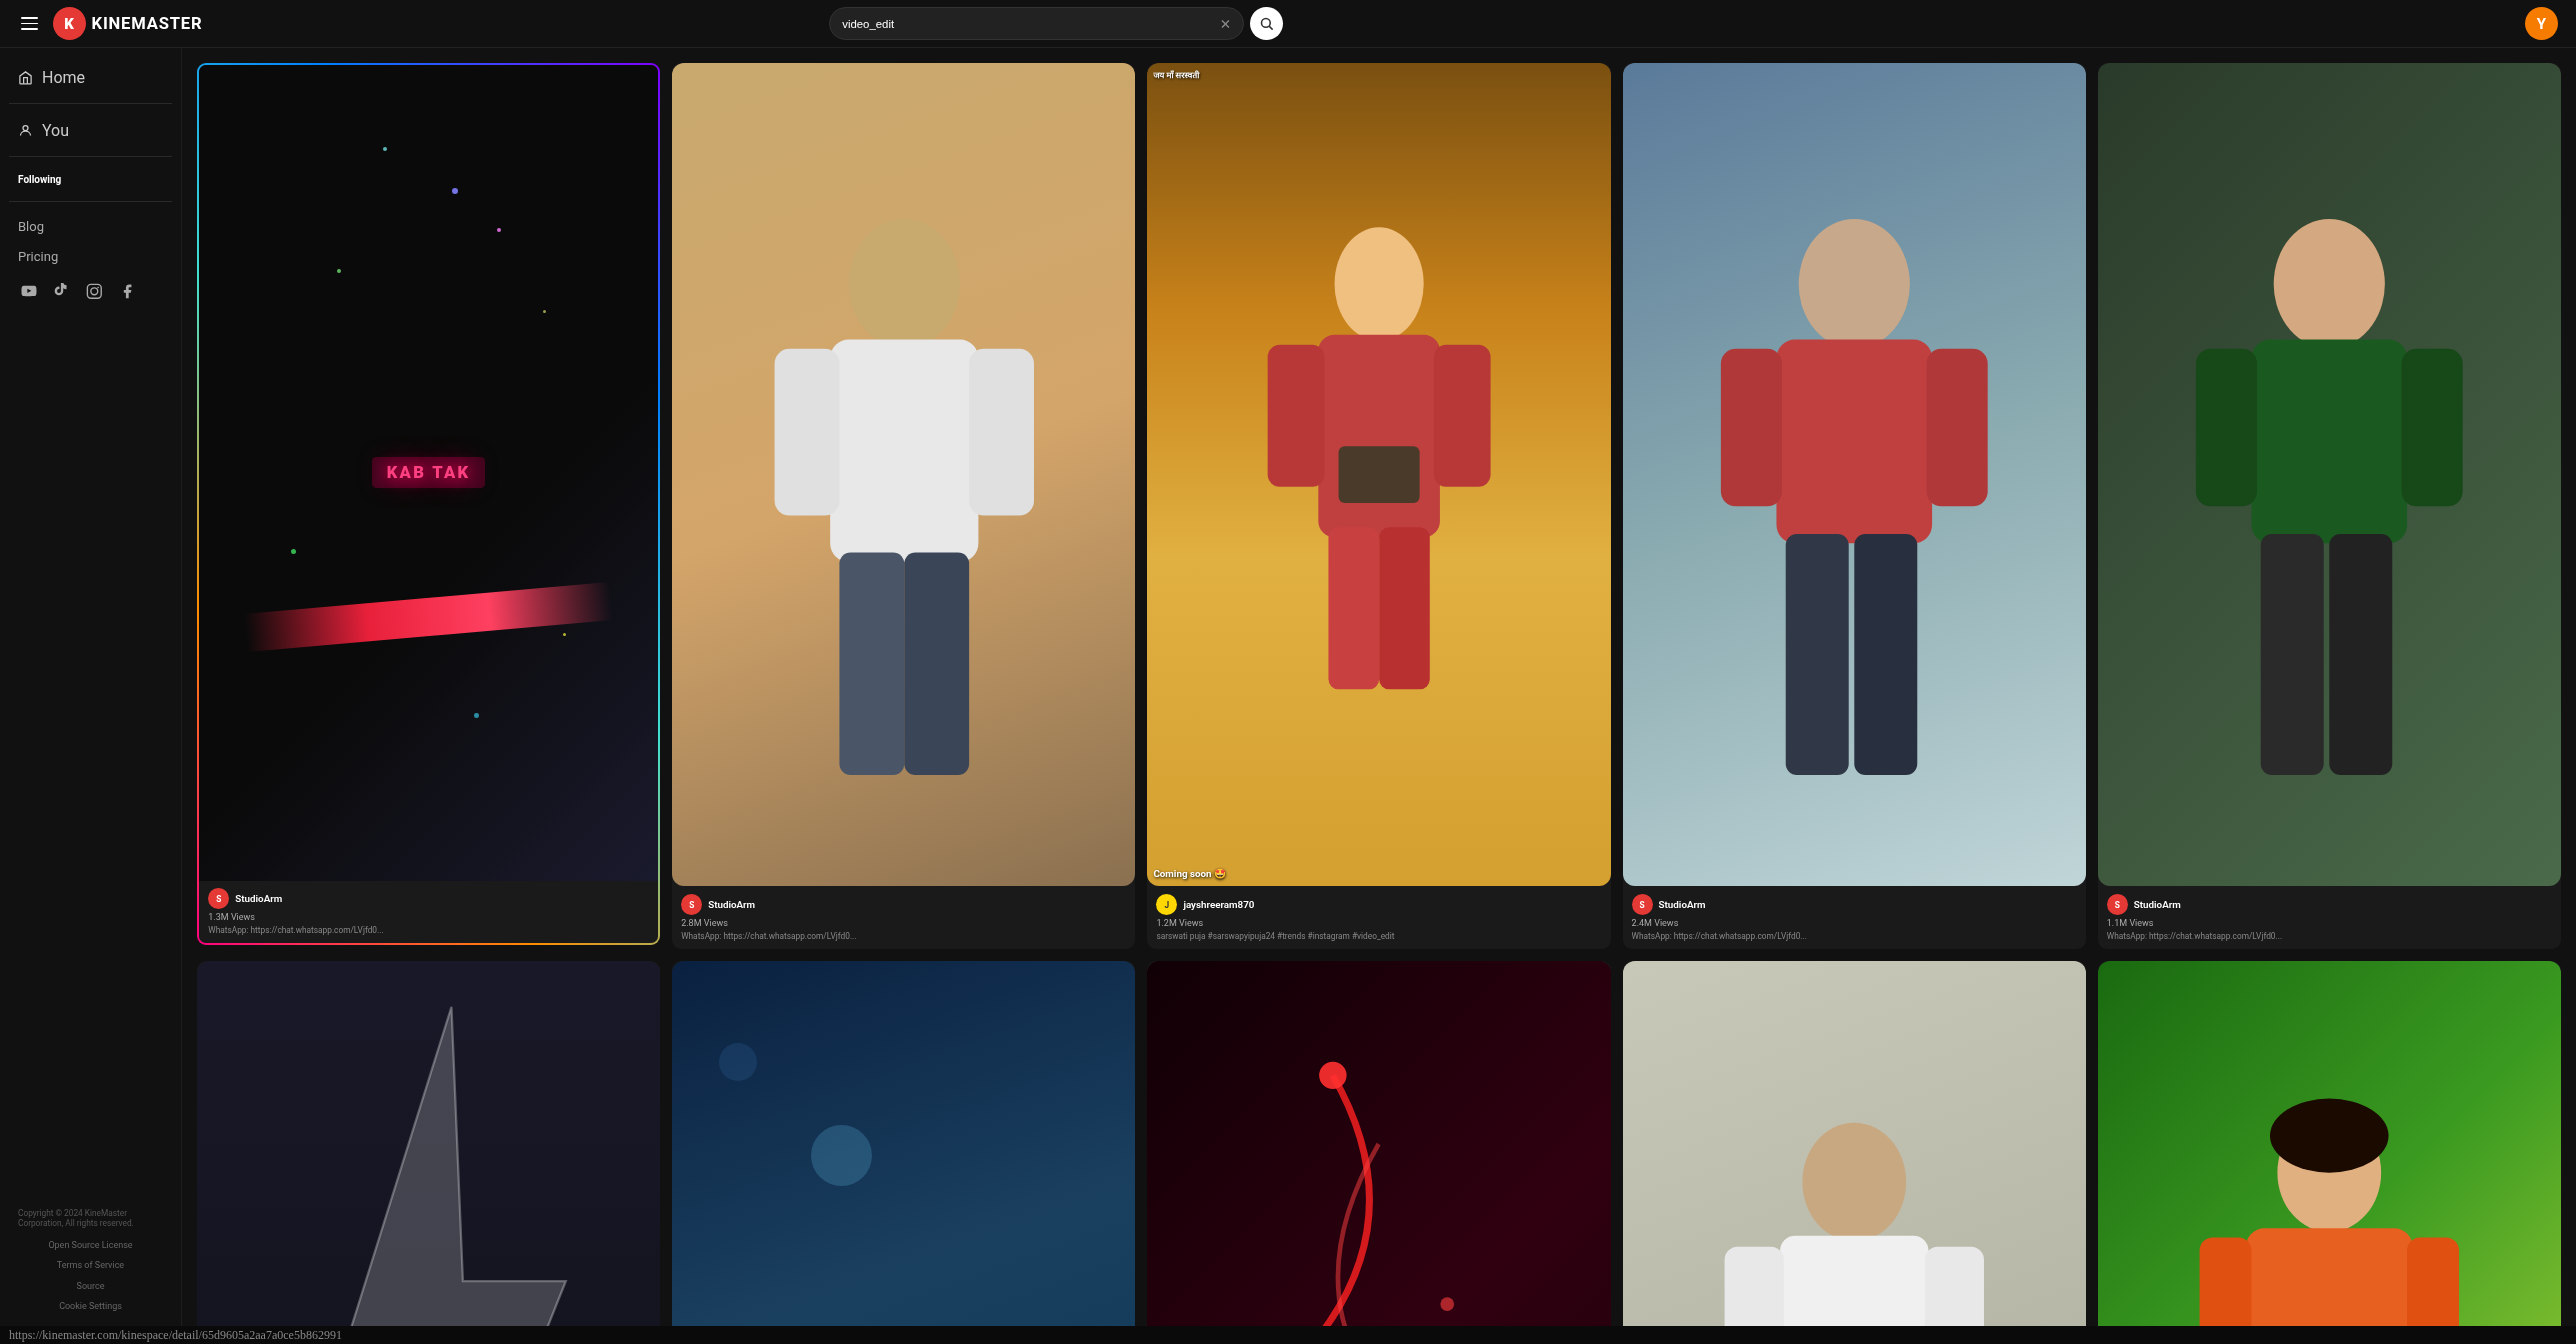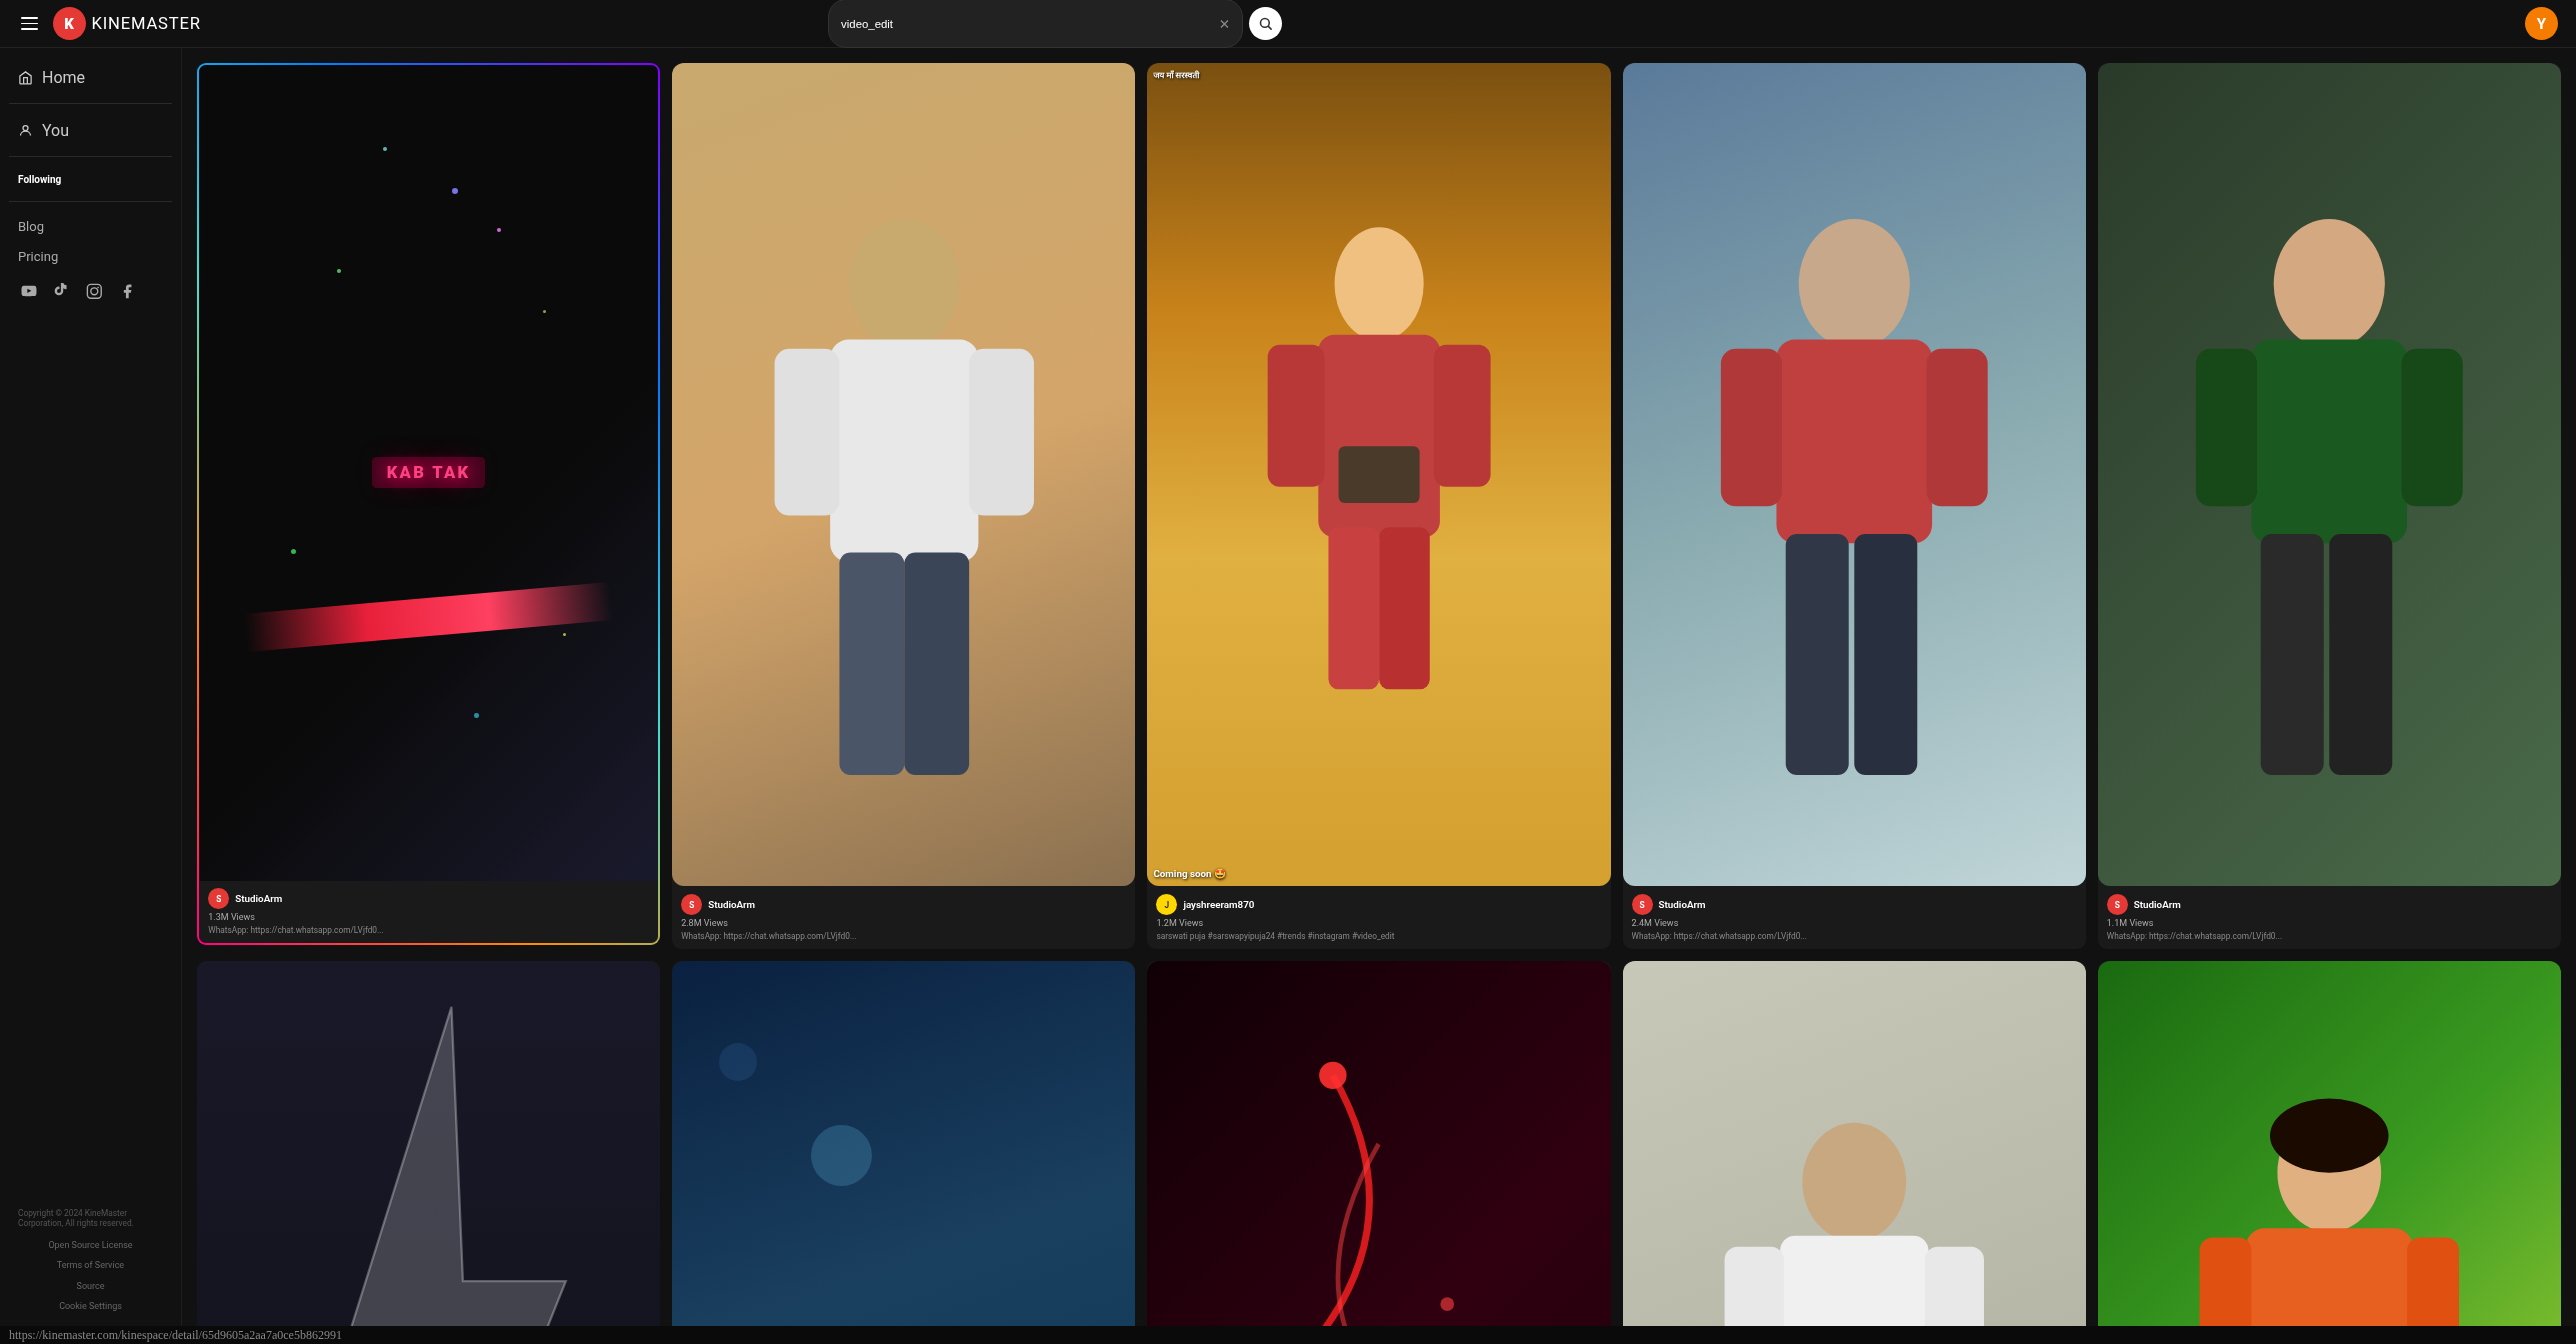--- a/index.html
+++ b/index.html
@@ -54,41 +54,41 @@
       background: #e53935;
       display: flex;
       align-items: center;
       justify-content: center;
       font-weight: 900;
       font-size: 15px;
       color: #fff;
     }
     .logo-text {
       font-size: 16.6px;
-      font-weight: 400;
+      font-weight: 700;
       color: #fff;
       letter-spacing: 0.8px;
     }
     .search-area {
       flex: 1;
       max-width: 454px;
       margin: 0 auto;
       display: flex;
       align-items: center;
       gap: 6px;
     }
     .search-box {
       flex: 1;
       display: flex;
       align-items: center;
       background: #222;
       border: 0.8px solid #333;
       border-radius: 18px;
       padding: 0 12px;
-      height: 49px;
+      height: 33px;
     }
     .search-input {
       flex: 1;
       background: none;
       border: none;
       outline: none;
       color: #fff;
       font-size: 11.4px;
     }
     .clear-icon {

